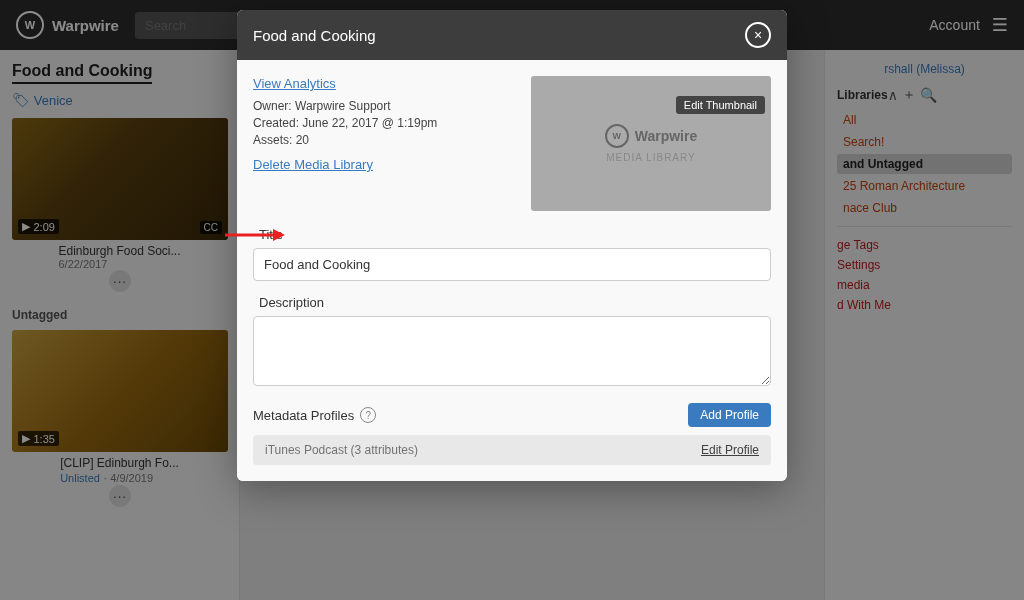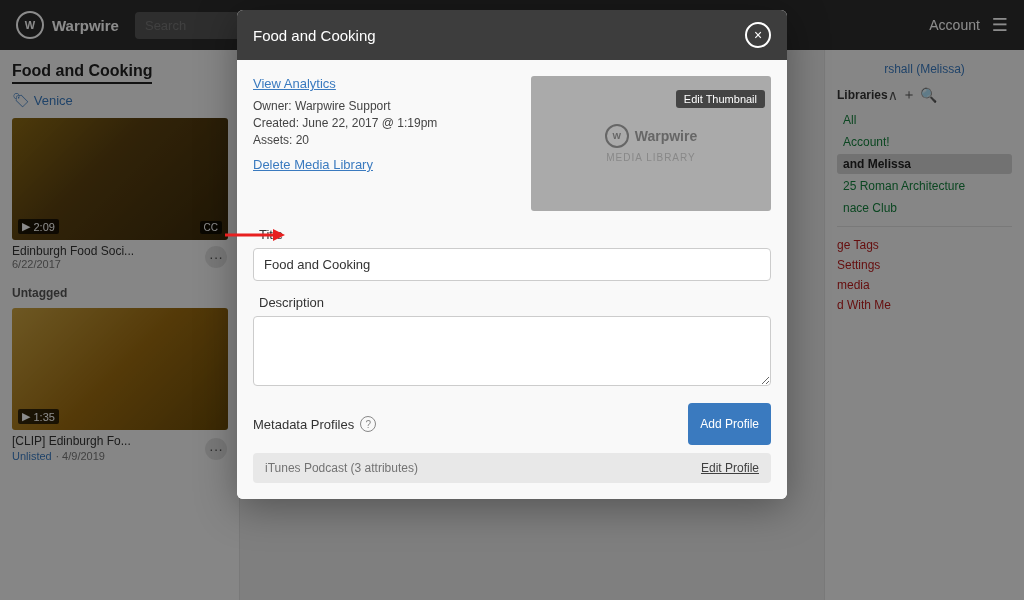--- a/index.html
+++ b/index.html
@@ -146,20 +146,21 @@
       color: white;
       font-size: 10px;
       padding: 1px 4px;
       border-radius: 2px;
     }
     .video-info {
       display: flex;
       align-items: center;
       justify-content: space-between;
       margin-top: 4px;
+      flex-direction: column;
     }
     .video-title {
       font-size: 12px;
       color: #333;
       flex: 1;
     }
     .video-date {
       font-size: 11px;
       color: #777;
     }
@@ -225,21 +226,21 @@
       gap: 4px;
       align-items: center;
     }
     .icon-btn {
       color: #555;
       font-size: 14px;
       cursor: pointer;
     }
     .library-item {
       font-size: 12px;
-      color: #15803d;
+      color: #c2410c;
       padding: 3px 6px;
       margin-bottom: 2px;
       border-radius: 3px;
       cursor: pointer;
     }
     .library-item.active {
       background: #d0d0d0;
       color: #222;
       font-weight: 600;
     }
@@ -375,21 +376,21 @@
       color: #666;
     }
     .thumbnail-sub-text {
       font-size: 10px;
       color: #888;
       letter-spacing: 1px;
       text-transform: uppercase;
     }
     .thumbnail-edit-btn {
       position: absolute;
-      top: 14px;
+      top: 20px;
       right: 6px;
       background: rgba(0,0,0,0.6);
       color: white;
       font-size: 11px;
       padding: 3px 8px;
       border-radius: 3px;
       cursor: pointer;
     }
 
     .modal-field-label {
@@ -446,21 +447,21 @@
       align-items: center;
       justify-content: center;
       font-size: 10px;
       color: #888;
     }
     .add-profile-btn {
       background: #3a7abf;
       color: white;
       border: none;
       border-radius: 4px;
-      padding: 14px 12px;
+      padding: 5px 12px;
       font-size: 12px;
       cursor: pointer;
     }
     .profile-row {
       background: #e8e8e8;
       border-radius: 4px;
       padding: 8px 12px;
       display: flex;
       align-items: center;
       justify-content: space-between;
@@ -569,22 +570,22 @@
     <div class="right-user">rshall (Melissa)</div>
     <div class="right-libraries-header">
       <div class="right-libraries-title">Libraries</div>
       <div class="right-libraries-icons">
         <span class="icon-btn">∧</span>
         <span class="icon-btn">＋</span>
         <span class="icon-btn">🔍</span>
       </div>
     </div>
     <div class="library-item">All</div>
-    <div class="library-item">Account!</div>
-    <div class="library-item active">and Melissa</div>
+    <div class="library-item">Search!</div>
+    <div class="library-item active">and Untagged</div>
     <div class="library-item">25 Roman Architecture</div>
     <div class="library-item">nace Club</div>
     <hr class="right-divider">
     <div class="right-menu-item">ge Tags</div>
     <div class="right-menu-item">Settings</div>
     <div class="right-menu-item">media</div>
     <div class="right-menu-item">d With Me</div>
   </div>
 
   <div class="overlay"></div>

